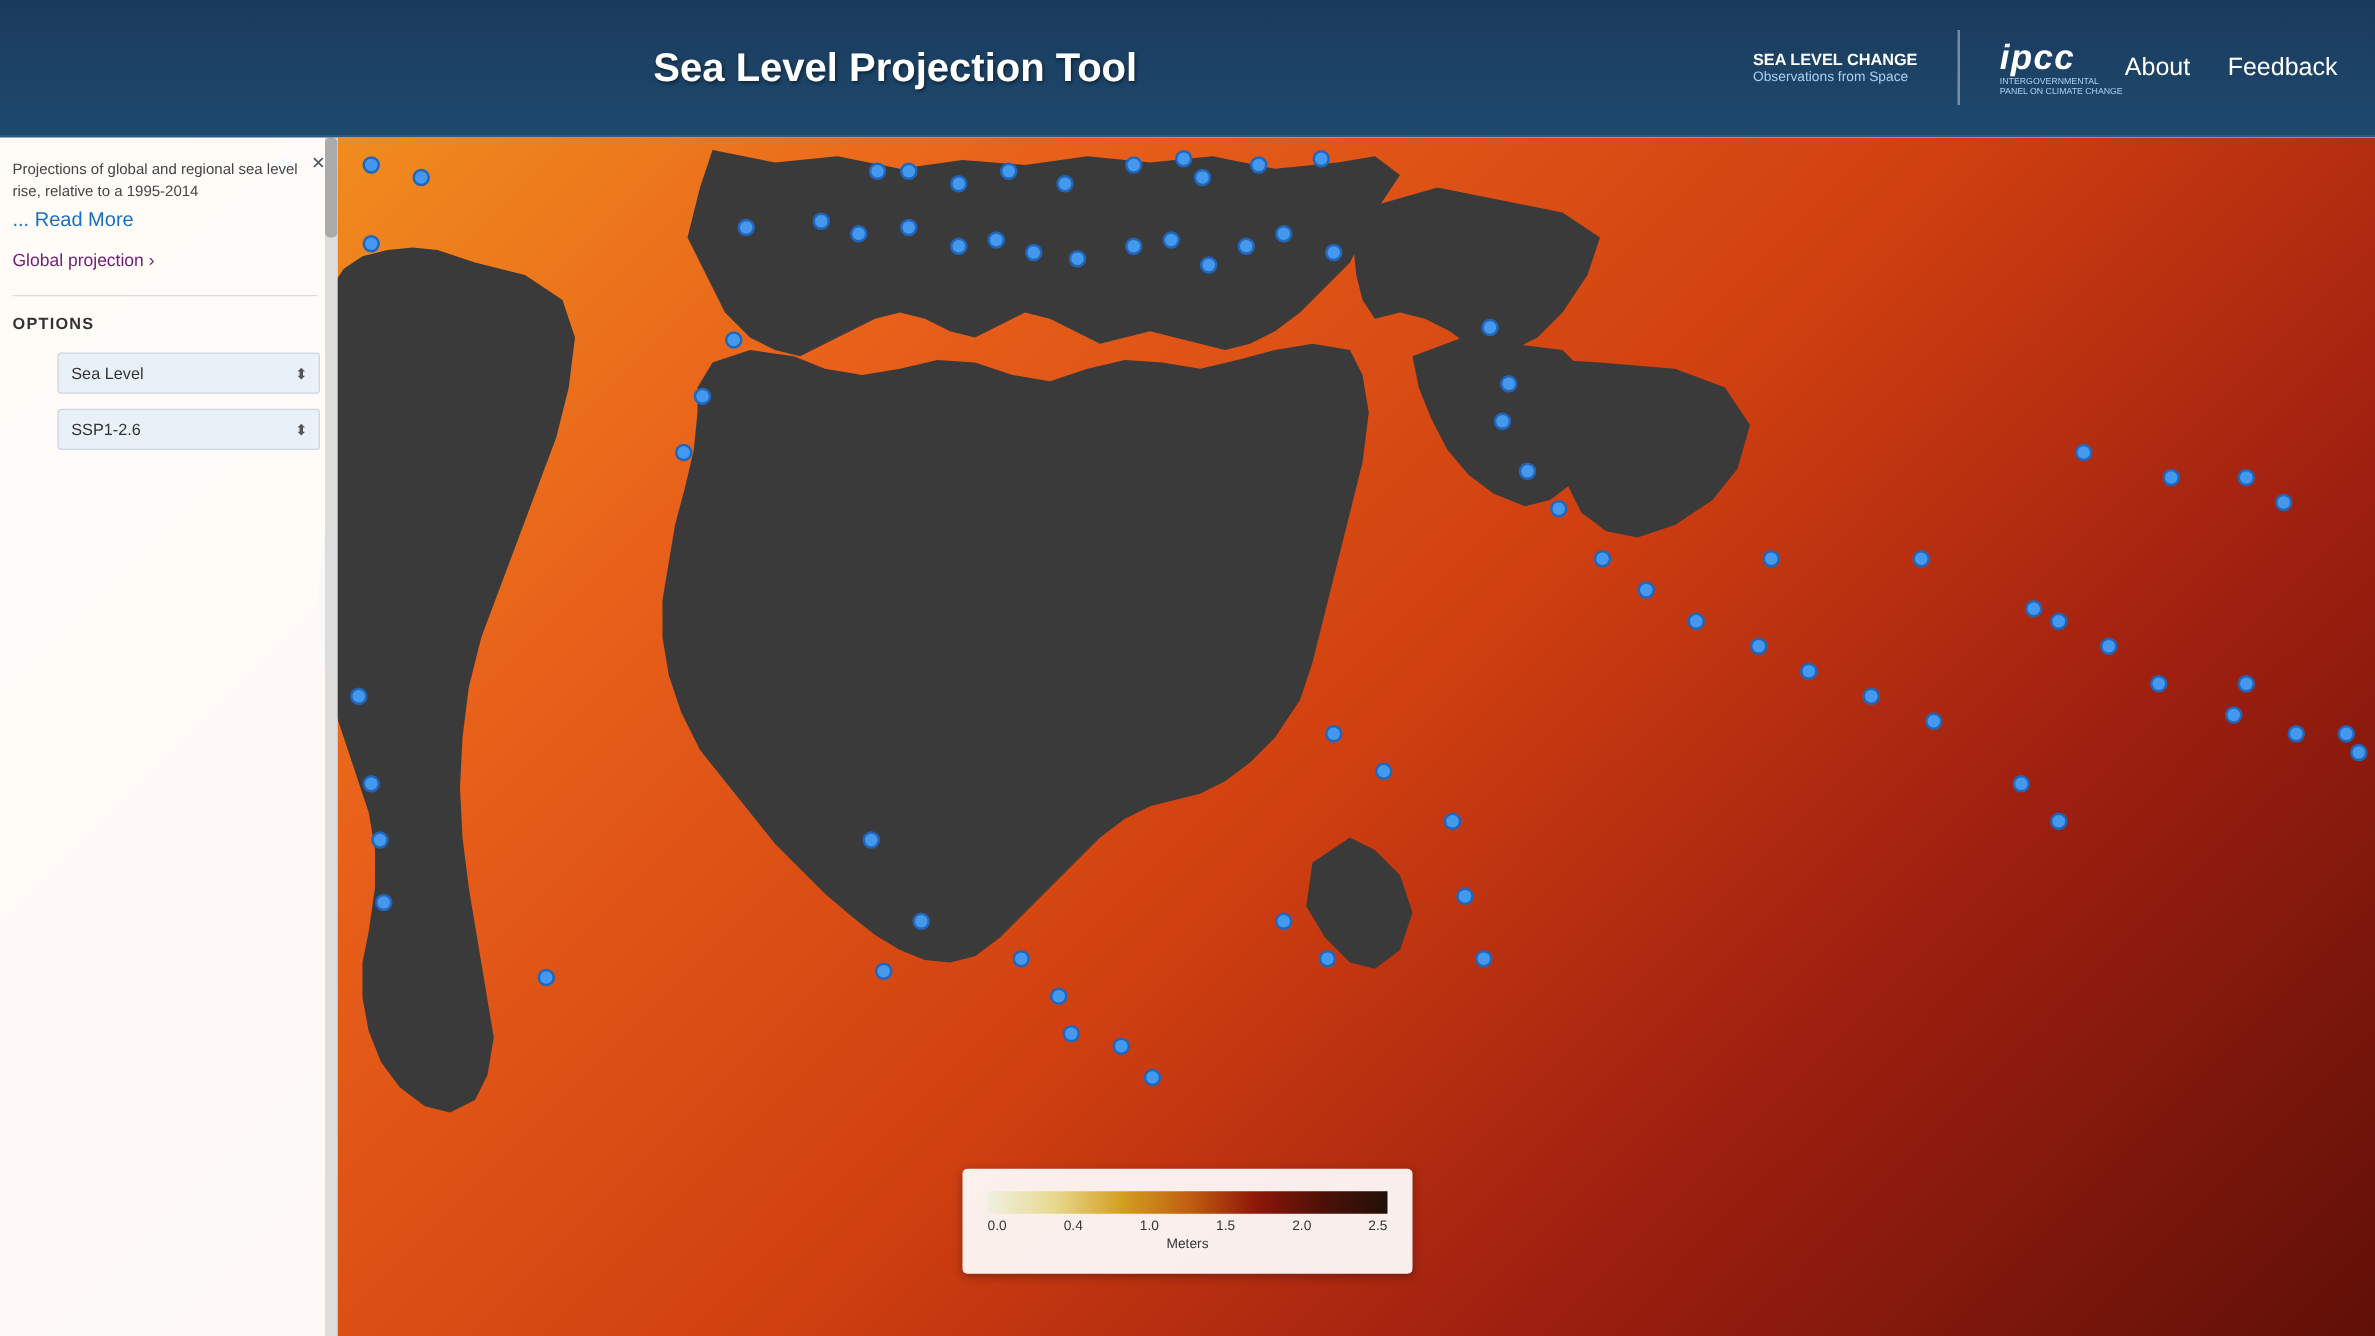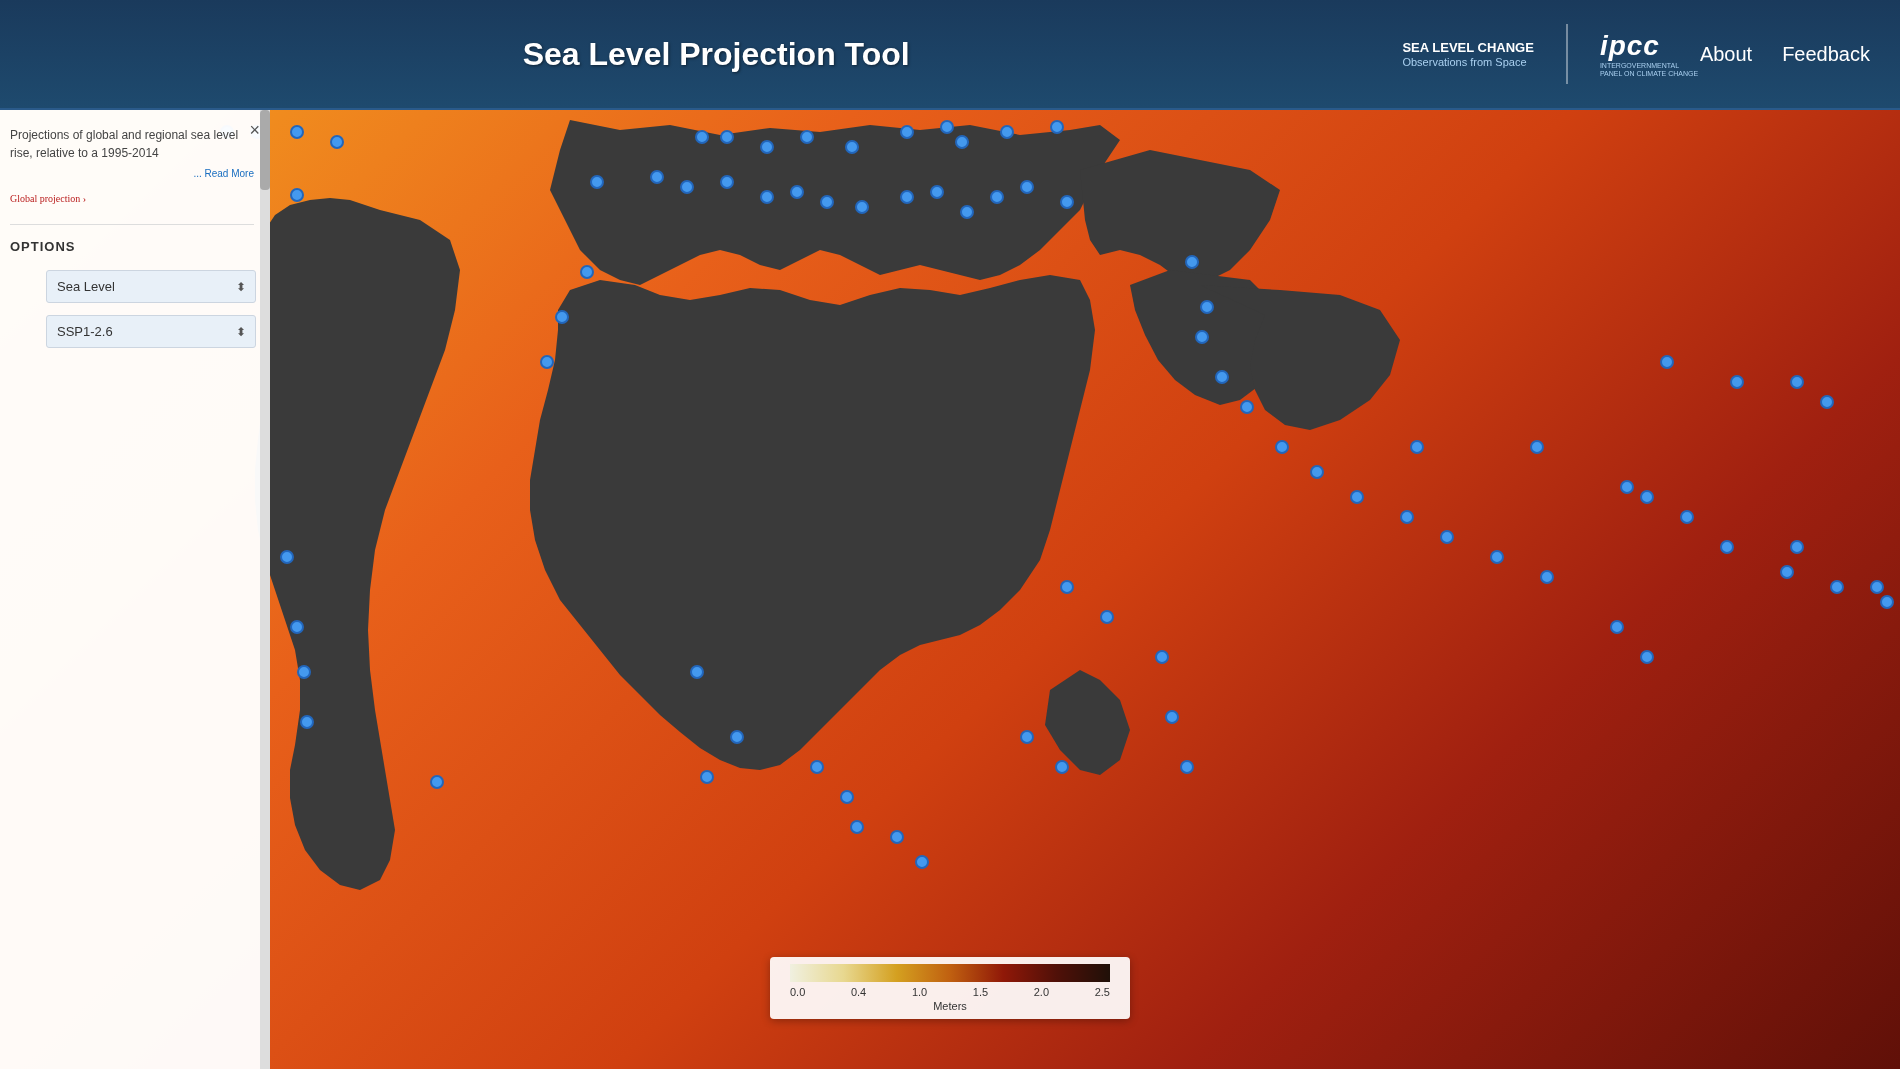--- a/index.html
+++ b/index.html
@@ -123,35 +123,33 @@
       margin-bottom: 8px;
     }
     #panel-description {
       font-size: 12px;
       color: #444;
       line-height: 1.5;
       margin-bottom: 6px;
     }
     #read-more-link {
       color: #1a6ec0;
-      font-size: 10px;
+      font-size: 16px;
       cursor: pointer;
       display: block;
       margin-bottom: 14px;
       text-decoration: none;
-      text-align: right;
     }
     #global-projection-link {
-      color: #b91c1c;
-      font-size: 10px;
+      color: #701a75;
+      font-size: 14px;
       cursor: pointer;
       display: block;
       margin-bottom: 20px;
       text-decoration: none;
-      font-family: Liberation Serif, serif;
     }
     #options-label {
       font-size: 13px;
       font-weight: bold;
       color: #333;
       letter-spacing: 1px;
       margin-bottom: 16px;
       border-top: 1px solid #ddd;
       padding-top: 14px;
     }
@@ -199,21 +197,21 @@
       border-radius: 4px;
     }
 
     
     #legend {
       position: absolute;
       bottom: 50px;
       left: 50%;
       transform: translateX(-50%);
       background: rgba(255,255,255,0.92);
-      padding: 7px 20px;
+      padding: 18px 20px;
       border-radius: 4px;
       box-shadow: 0 2px 8px rgba(0,0,0,0.3);
       z-index: 40;
       min-width: 360px;
     }
     #legend-gradient {
       width: 320px;
       height: 18px;
       background: linear-gradient(to right, #f0f0e0, #e8d890, #d4a020, #c06010, #901808, #501008, #201008);
       margin-bottom: 4px;

